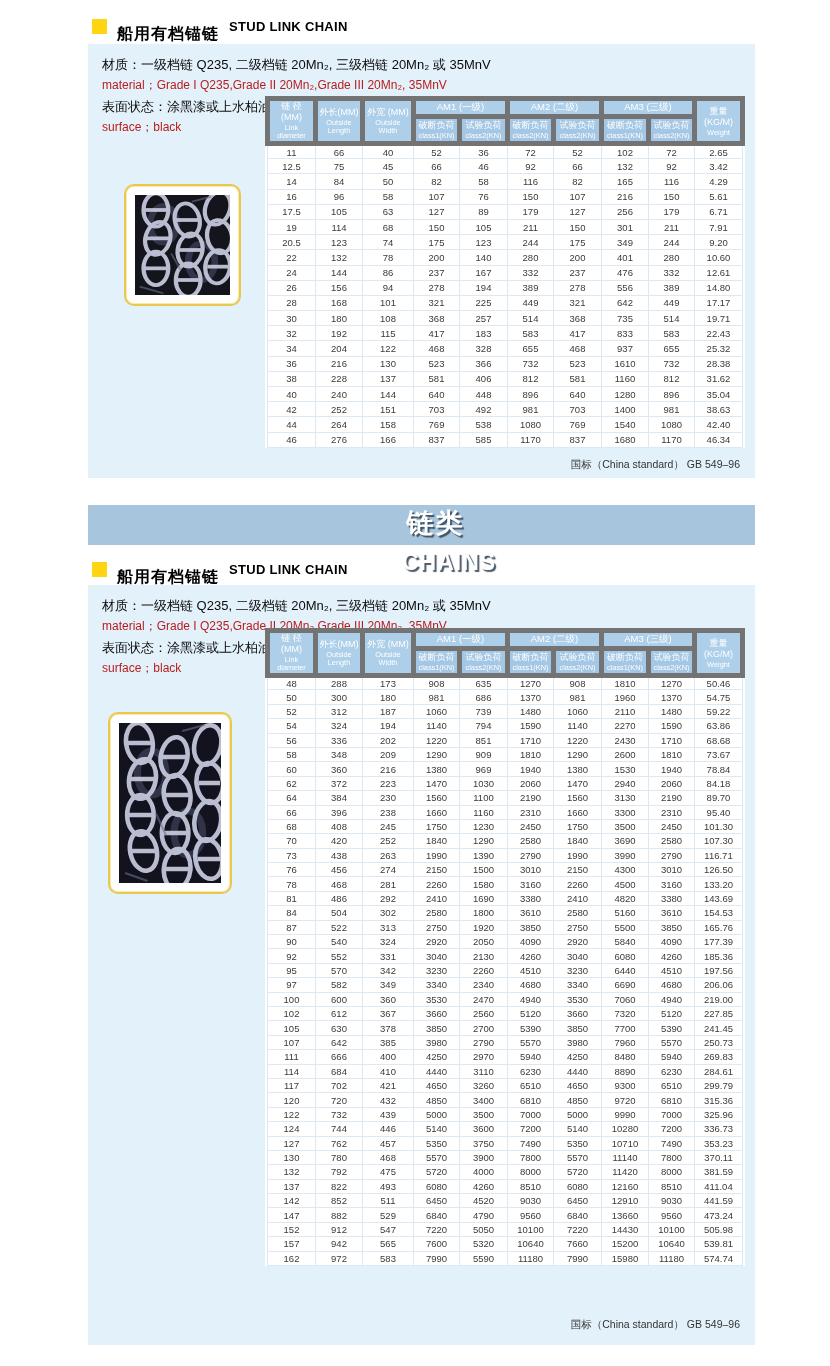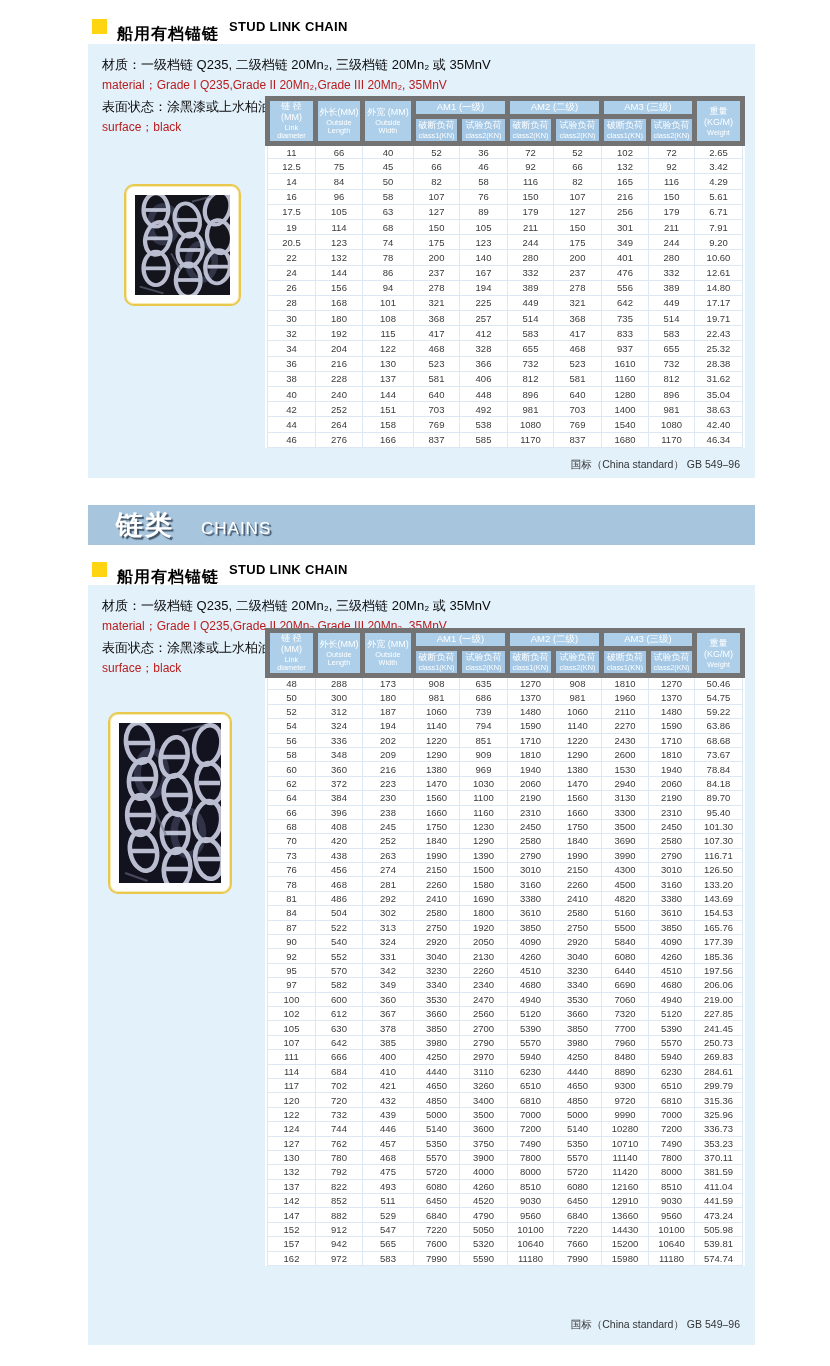--- a/index.html
+++ b/index.html
@@ -46,21 +46,21 @@
     font-size:9.5px;text-align:center;vertical-align:middle;padding:0;
   }
   table.t1 td{height:15.2px;}
   table.t2 td{height:14.4px;}
   
   .std{position:absolute;font-size:10.5px;color:#333;}
   
   .banner{position:absolute;background:var(--banner);display:flex;align-items:center;padding-left:28px;}
   .b-cn{font-size:27px;font-weight:bold;color:#ffffff;letter-spacing:2px;
         text-shadow:2px 2px 1px rgba(45,62,80,0.85);}
-  .b-en{font-size:17px;font-weight:normal;color:#ffffff;margin-left:27px;margin-top:8px;letter-spacing:1px;
+  .b-en{font-size:23px;font-weight:bold;color:#ffffff;margin-left:27px;margin-top:8px;letter-spacing:1px;
         text-shadow:2px 2px 1px rgba(45,62,80,0.85);}
   
   .wm{position:absolute;transform:rotate(-26deg);font-size:44px;letter-spacing:8px;
       color:rgba(100,110,135,0.10);white-space:nowrap;pointer-events:none;font-weight:bold;}
 </style>
 </head>
 <body>
 
 <div class="sec-title" style="left:92px;top:16px;">
   <span class="bullet"></span>
@@ -316,21 +316,21 @@
           <td>368</td>
           <td>735</td>
           <td>514</td>
           <td>19.71</td>
         </tr>
         <tr>
           <td>32</td>
           <td>192</td>
           <td>115</td>
           <td>417</td>
-          <td>412</td>
+          <td>183</td>
           <td>583</td>
           <td>417</td>
           <td>833</td>
           <td>583</td>
           <td>22.43</td>
         </tr>
         <tr>
           <td>34</td>
           <td>204</td>
           <td>122</td>
@@ -413,21 +413,21 @@
           <td>1680</td>
           <td>1170</td>
           <td>46.34</td>
         </tr>
       </tbody>
   </table>
 
   <div class="std" style="right:15px;top:414px;">国标（China standard） GB 549–96</div>
 </div>
 
-<div class="banner" style="left:88px;top:505px;width:667px;height:40px;">
+<div class="banner" style="left:88px;top:505px;width:667px;height:40px;flex-direction:column;">
   <span class="b-cn">链类</span>
   <span class="b-en">CHAINS</span>
 </div>
 
 <div class="sec-title" style="left:92px;top:559px;">
   <span class="bullet"></span>
   <span class="t-cn">船用有档锚链</span>
   <span class="t-en">STUD LINK CHAIN</span>
 </div>
 

